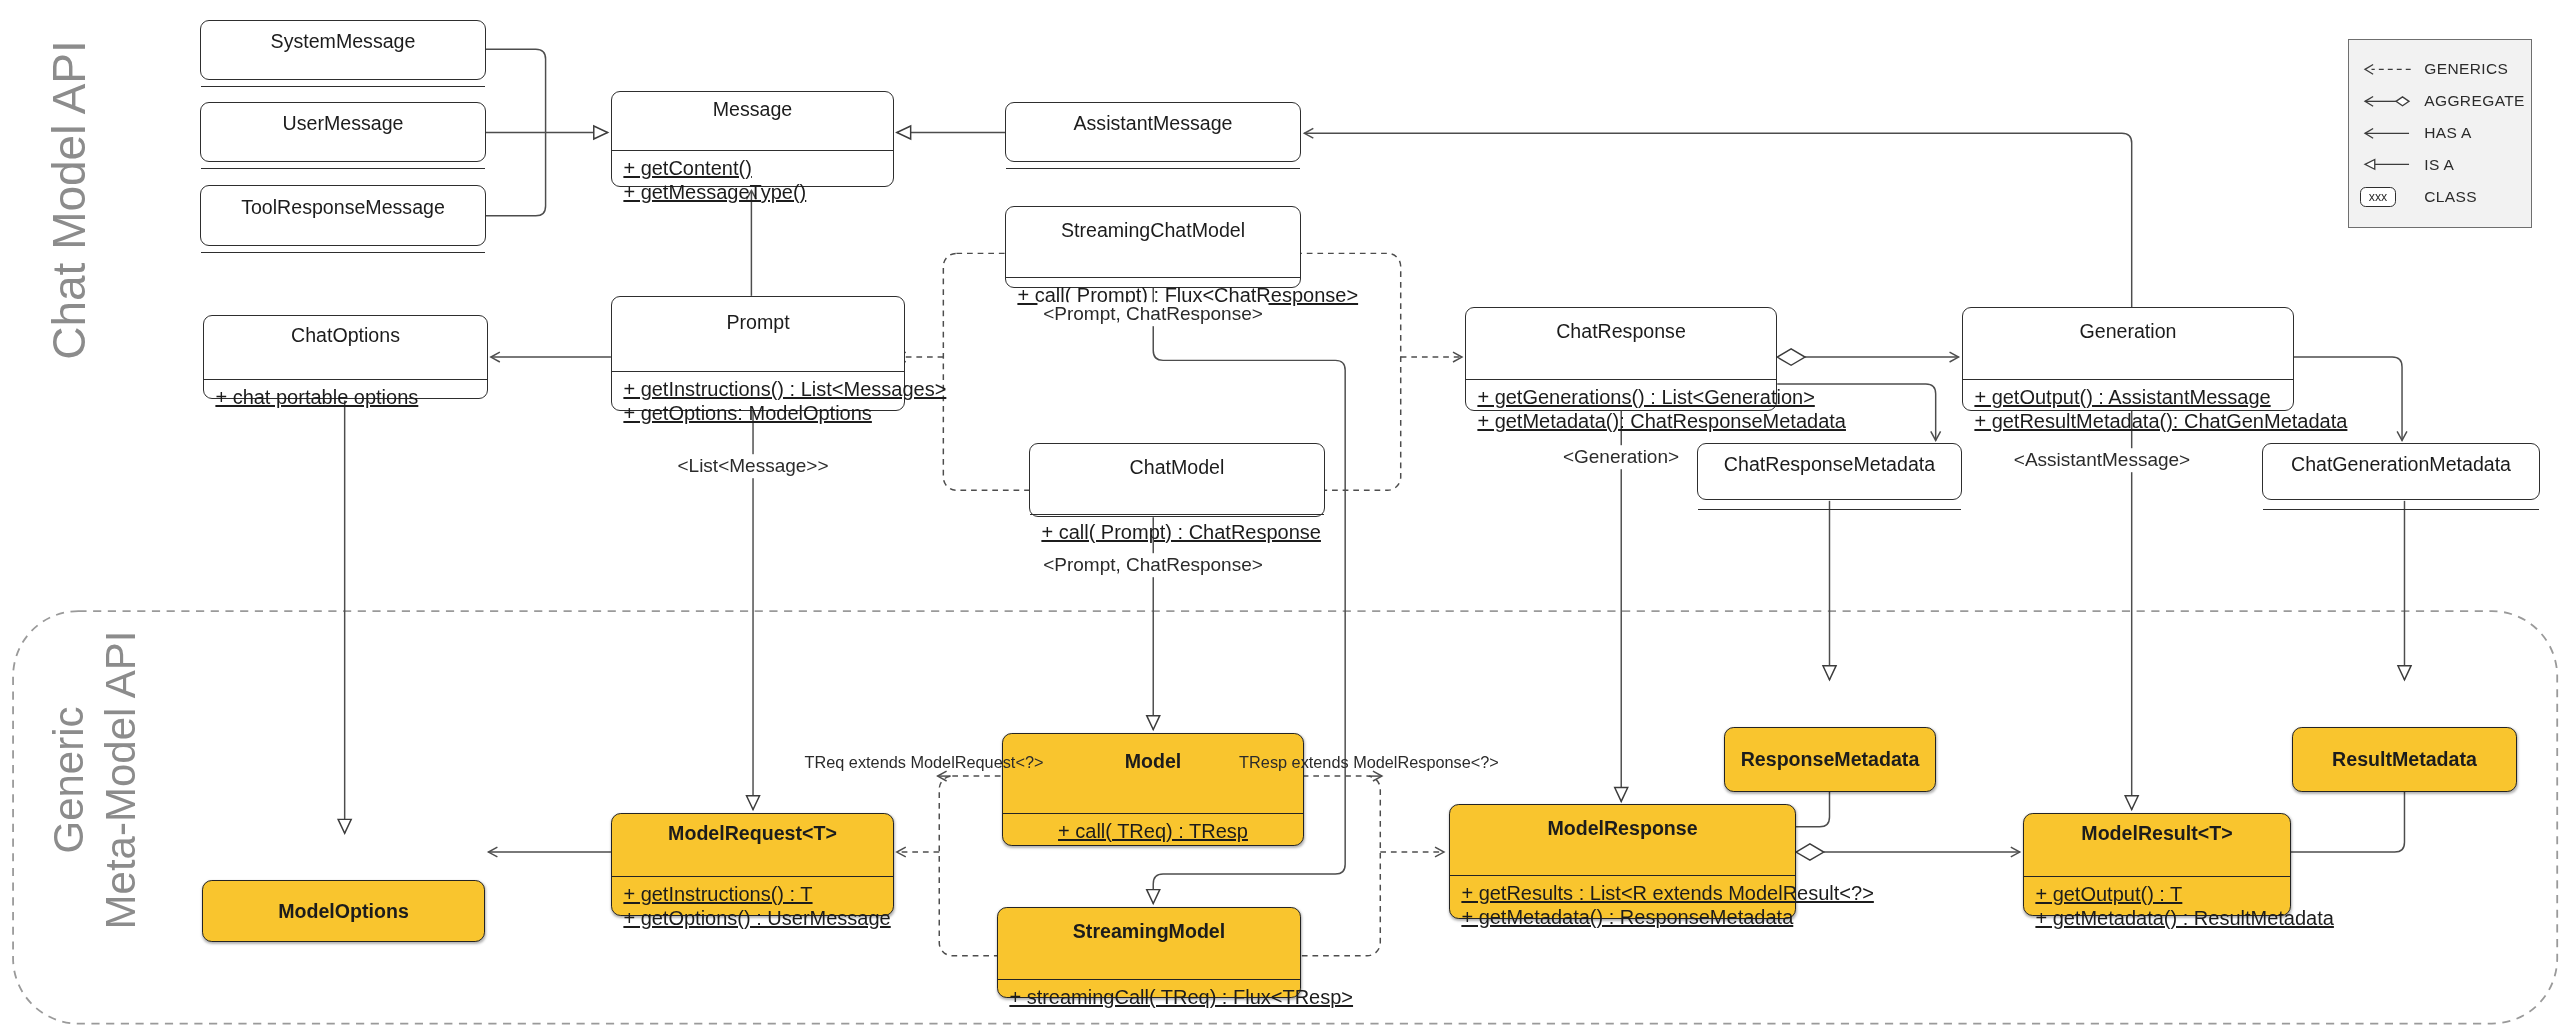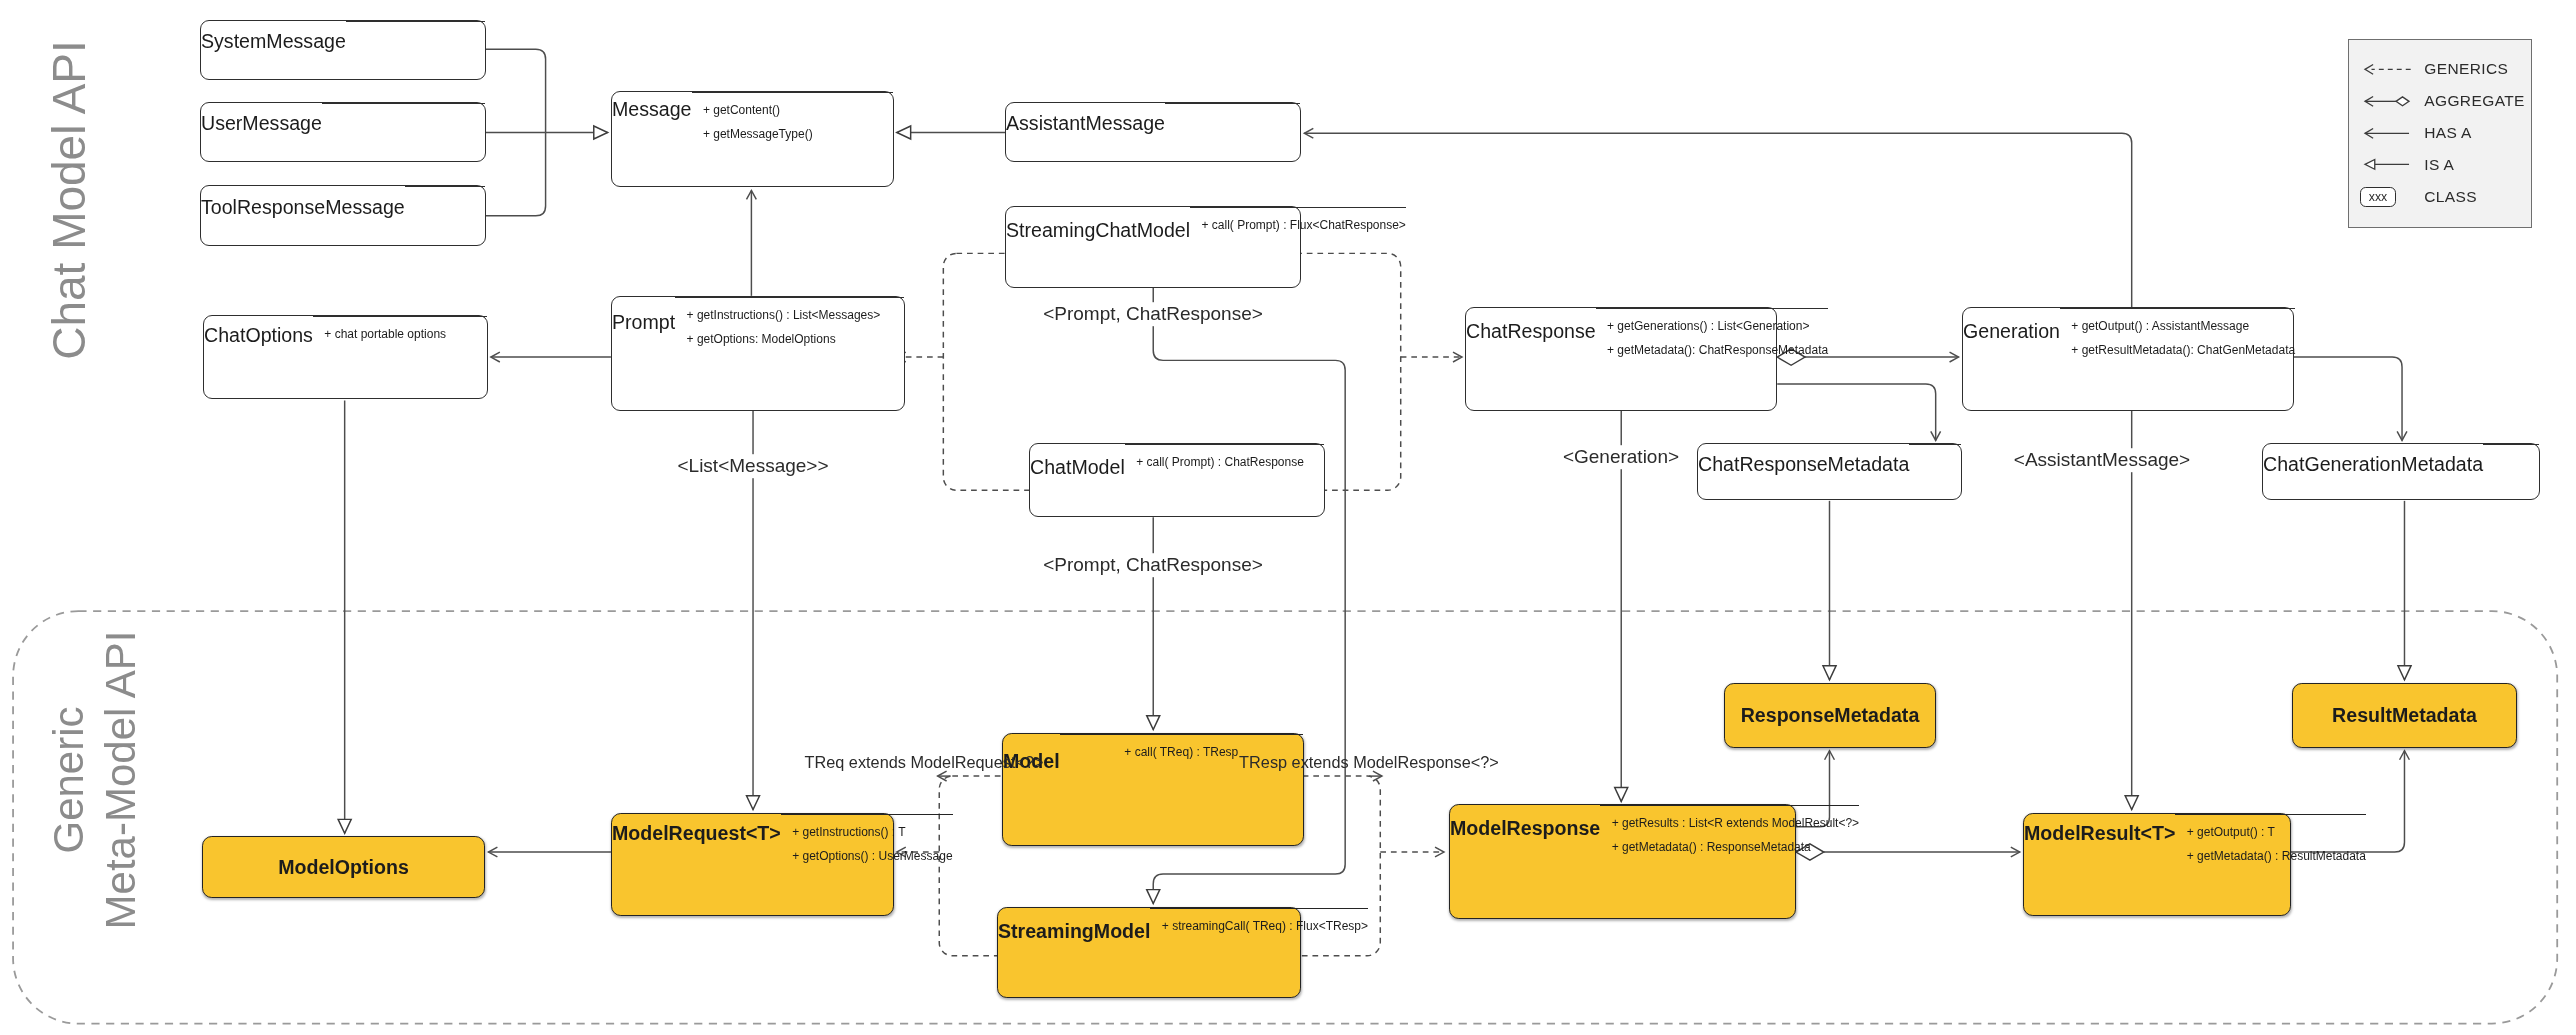--- a/index.html
+++ b/index.html
@@ -2,31 +2,31 @@
 <html style="font-size:13px"><head>
 <meta charset="utf-8">
 <style>
   html,body { margin:0; padding:0; background:#ffffff; }
   body { font-family: "Liberation Sans", sans-serif; }
   #canvas { position:relative; width:2576px; height:1036px; background:#ffffff; overflow:hidden; }
   #wires { position:absolute; left:0; top:0; z-index:1; }
 
   
   .cls { position:absolute; z-index:2; background:#ffffff; border:1.6px solid #2e2e2e;
-         border-radius:9px; box-sizing:border-box; display:flex; flex-direction:row; }
+         border-radius:9px; box-sizing:border-box; display:flex; flex-direction:column;gap:24px; }
   .cls-title { display:flex; align-items:center; justify-content:center;
                font-size:19.6px; color:#1c1c1c; flex:0 0 auto; }
   .cls-body { border-top:1.6px solid #2e2e2e; flex:1 1 auto; padding:4.9px 0 3.3px 11.4px; }
-  .cls-method { font-size:12px; color:#1c1c1c; line-height:24px; white-space:nowrap; }
+  .cls-method { font-size:20px; color:#1c1c1c; line-height:24px; white-space:nowrap;text-decoration:underline; }
 
   .yellow { background:#F9C52E; border:1.6px solid #242424; border-radius:9.8px;
             box-shadow:0.8px 1.6px 2.5px rgba(0,0,0,0.30); }
   .yellow .cls-title { font-weight:bold; }
   .yellow .cls-body { border-top:1.6px solid #242424; }
-  .single { justify-content:flex-end; }
+  .single { justify-content:flex-end;margin-top:44px; }
   .single .cls-title { flex:1 1 auto; }
 
   
   .anno { position:absolute; z-index:3; transform:translate(-50%,-50%);
           font-size:19px; color:#2b2b2b; white-space:nowrap; }
   .anno.bg { background:#ffffff; padding:0.8px 5.7px; }
   .anno.small { font-size:16.3px; }
 
   
   .section-label { position:absolute; z-index:0; color:#8C8C8C; white-space:nowrap;

